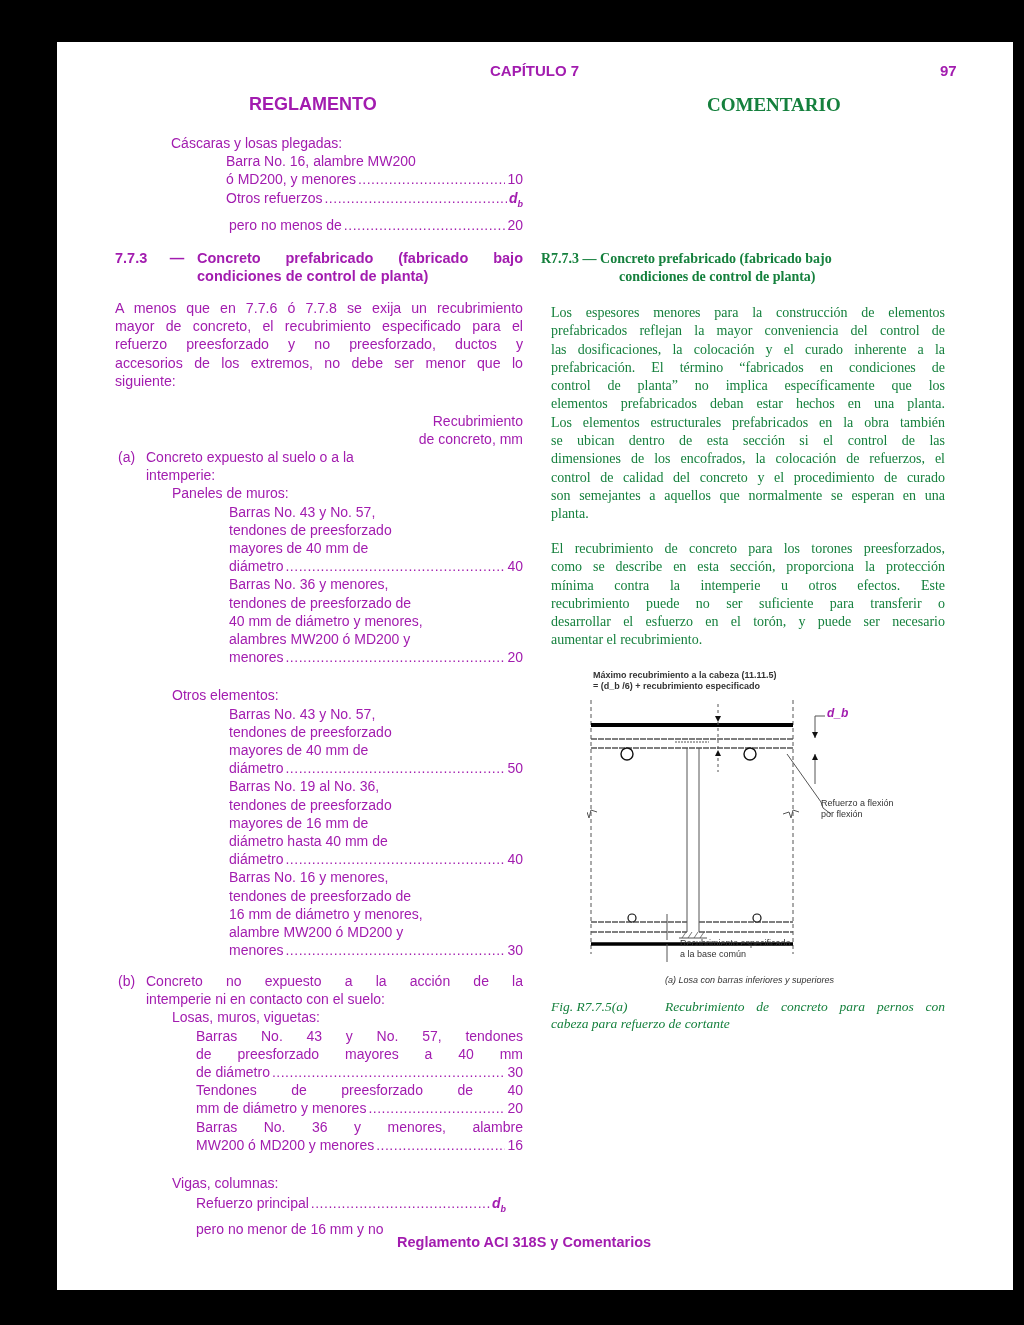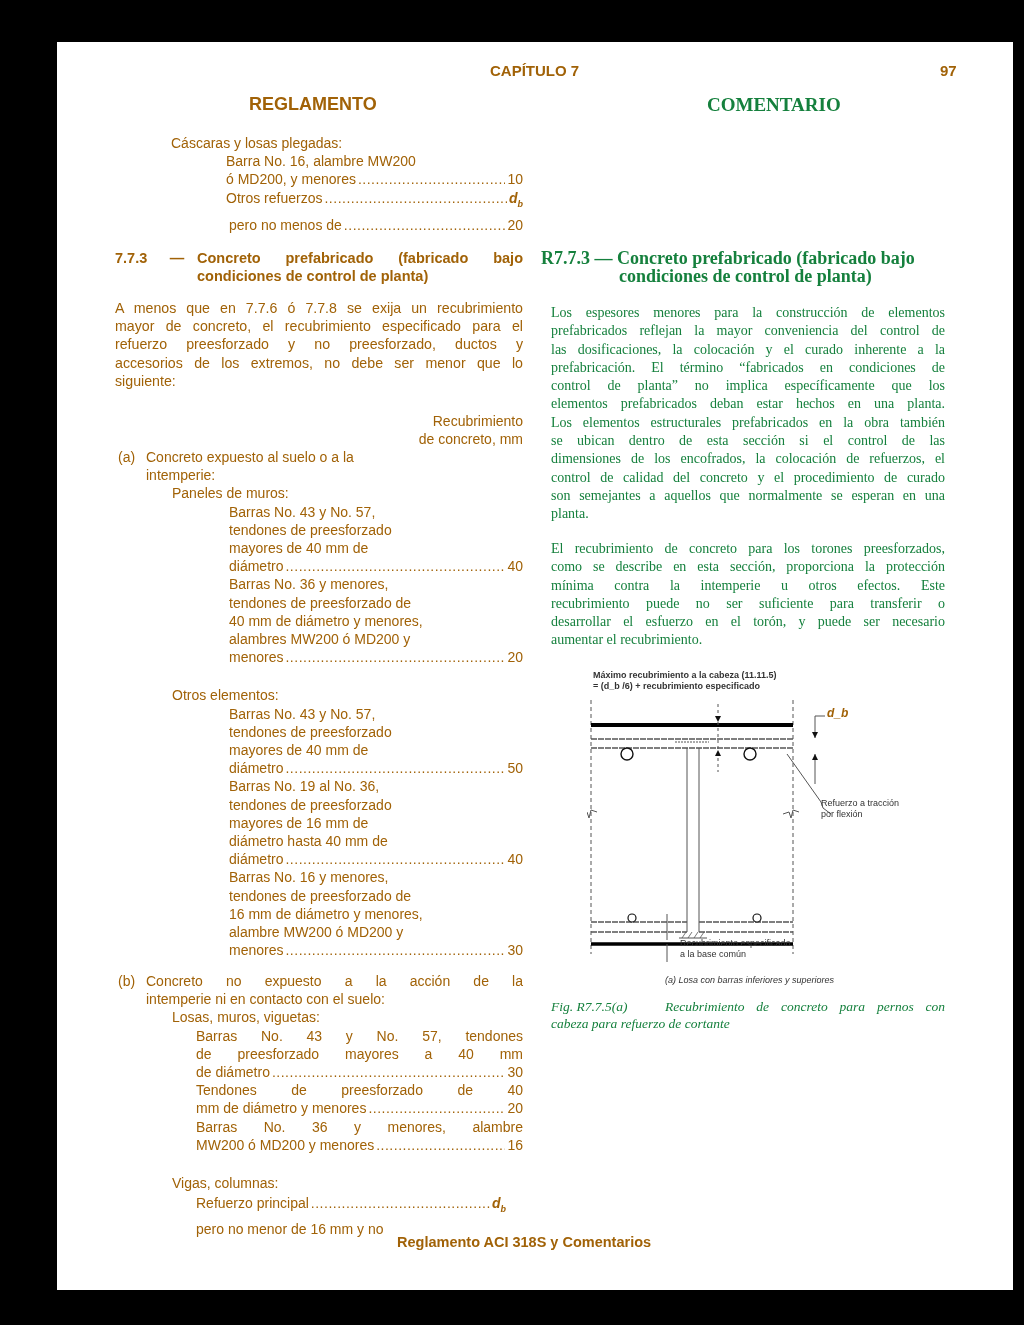--- a/index.html
+++ b/index.html
@@ -1,34 +1,34 @@
 <!DOCTYPE html>
 <html><head>
 <meta charset="utf-8">
 <style>
   html, body { margin:0; padding:0; }
   body { width:1024px; height:1325px; background:#000; position:relative; overflow:hidden; }
   .page { position:absolute; left:57px; top:42px; width:956px; height:1248px; background:#fff; }
   .abs { position:absolute; }
-  .sans { font-family:"Liberation Sans", sans-serif; color:#a16207; }
+  .sans { font-family:"Liberation Sans", sans-serif; color:#a21caf; }
   .serif { font-family:"Liberation Serif", serif; color:#15803d; }
   .hdr-chap { left:433px; top:20px; font-size:15px; font-weight:bold; }
   .hdr-page { left:883px; top:20px; font-size:15px; font-weight:bold; }
   .hdr-reg { left:192px; top:52px; font-size:18px; font-weight:bold; }
   .hdr-com { left:650px; top:52px; font-size:19px; font-weight:bold; }
   .line { font-size:14px; line-height:18.2px; white-space:nowrap; }
   .lead { display:flex; align-items:baseline; }
   .lead .dots { flex:1; overflow:hidden; white-space:nowrap; margin:0 2px; letter-spacing:0.5px; }
   .lead .dots::after { content:"........................................................................................................................................................................"; }
   .lead .val { text-align:right; }
   .db { font-weight:bold; font-style:italic; }
   .sec-title { font-size:14.5px; font-weight:bold; line-height:18px; }
   .just { text-align:justify; font-size:14.2px; line-height:18.2px; }
   .just-serif { text-align:justify; font-size:14px; line-height:18.3px; }
-  .rtitle { font-size:18px; font-weight:bold; line-height:17.5px; }
+  .rtitle { font-size:14px; font-weight:bold; line-height:17.5px; }
   .fig-small { font-size:9px; color:#333; line-height:11px; }
   .caption { font-style:italic; font-size:13.5px; line-height:17px; }
   .footer { left:340px; top:1192px; font-size:14.5px; font-weight:bold; }
 </style>
 </head>
 <body>
 
 <div class="page">
 
   <div class="abs sans hdr-chap">CAPÍTULO 7</div>
@@ -277,21 +277,21 @@
       <polygon points="228,46 225,40 231,40" fill="#111" stroke="none"></polygon>
       <polygon points="228,62 225,68 231,68" fill="#111" stroke="none"></polygon>
 
       <path d="M200 62 L234 110 L236 116 L244 122" stroke-width="1"></path>
     </g>
   </svg>
 
   <div class="abs sans" style="left:770px; top:664px; font-size:12px; font-weight:bold; font-style:italic;">d_b</div>
 
   <div class="abs sans fig-small" style="left:764px; top:756px;">
-    <div>Refuerzo a tracción</div>
+    <div>Refuerzo a flexión</div>
     <div>por flexión</div>
   </div>
 
   <div class="abs sans fig-small" style="left:623px; top:896px;">
     <div>Recubrimiento especificado</div>
     <div>a la base común</div>
   </div>
 
   <div class="abs sans fig-small" style="left:608px; top:933px; font-style:italic;">(a) Losa con barras inferiores y superiores</div>
 

